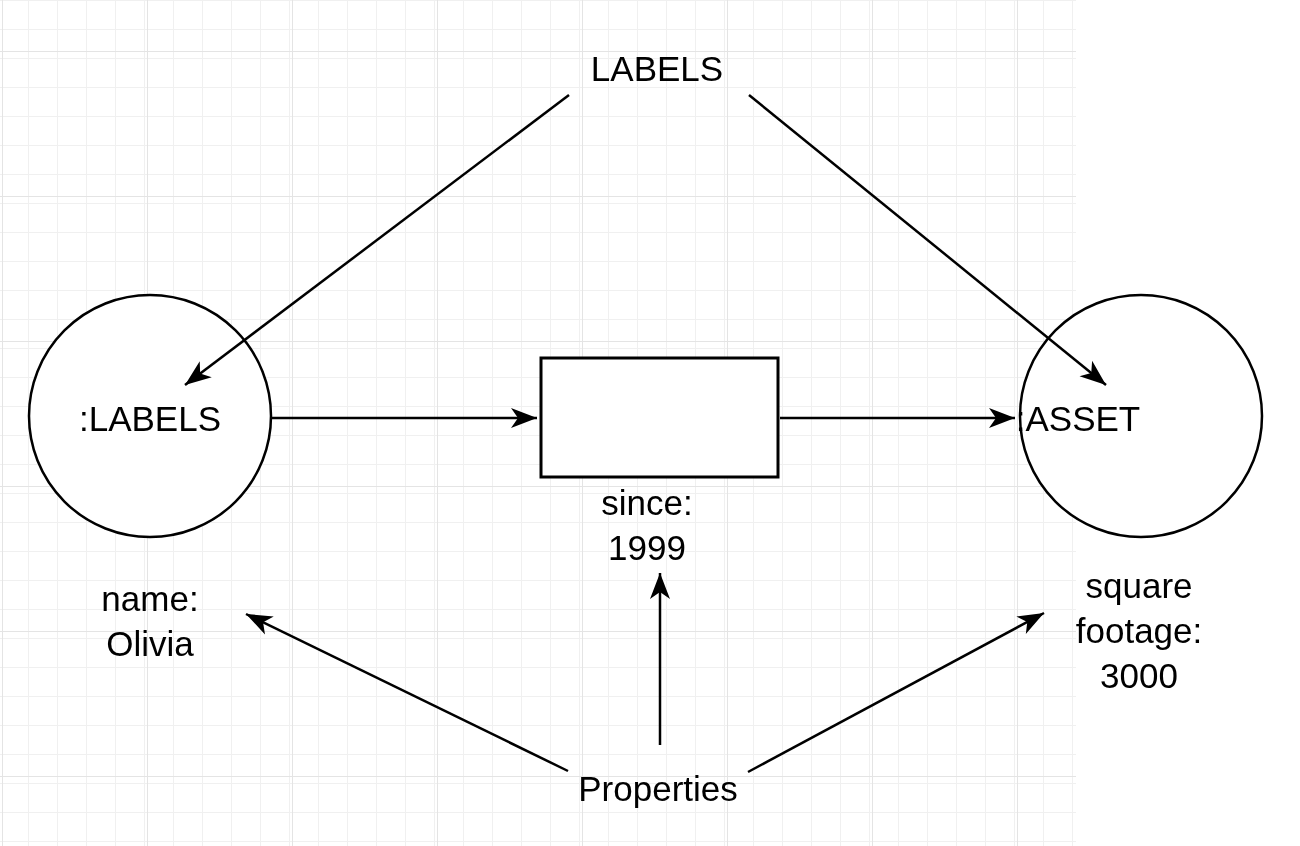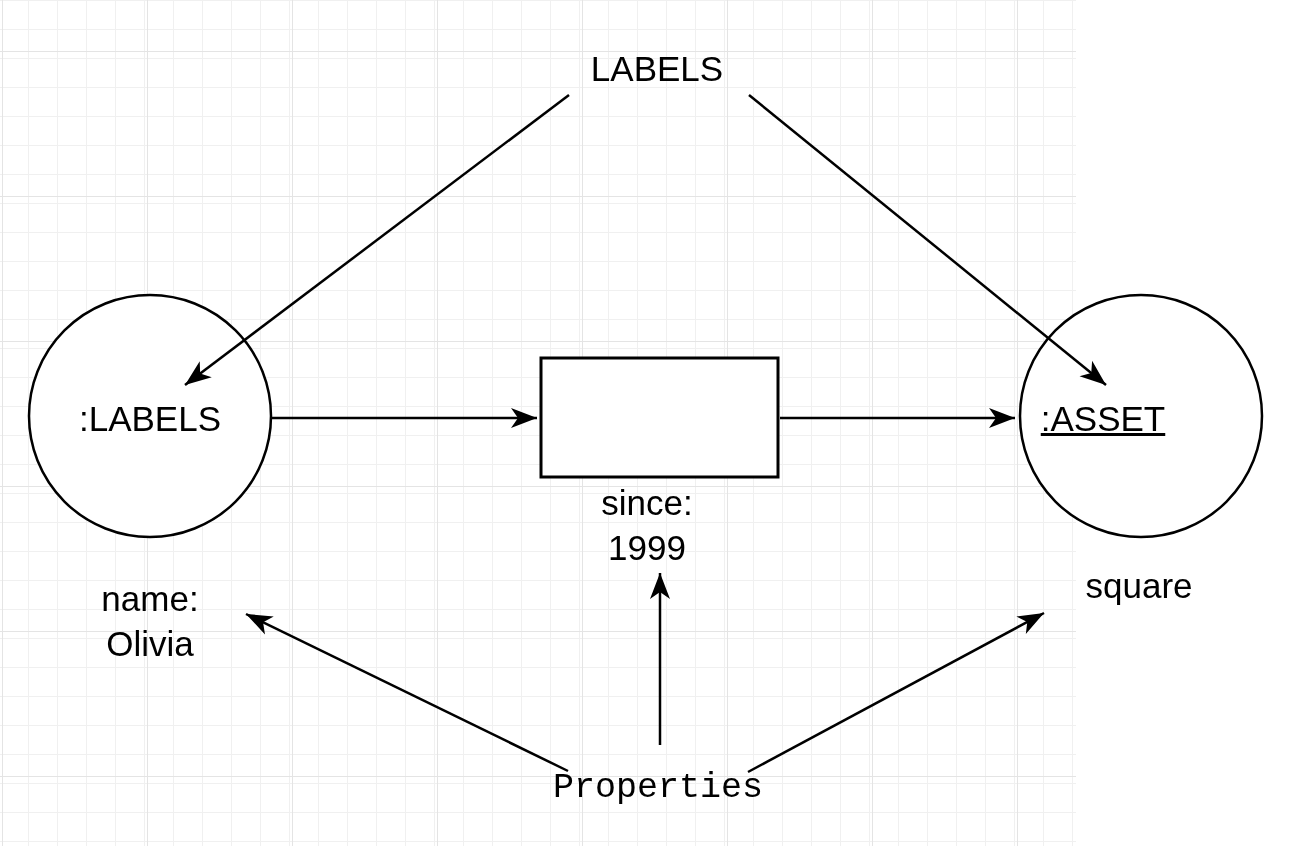--- a/index.html
+++ b/index.html
@@ -63,31 +63,33 @@
     <line x1="568" y1="771" x2="246" y2="614" stroke="#000000" stroke-width="2.5" marker-end="url(#arrow)"></line>
     <line x1="660" y1="745" x2="660" y2="573" stroke="#000000" stroke-width="2.5" marker-end="url(#arrow)"></line>
     <line x1="748" y1="772" x2="1044" y2="613" stroke="#000000" stroke-width="2.5" marker-end="url(#arrow)"></line>
   </svg>
 
   <div class="txt" style="left:657px; top:46px;">LABELS</div>
 
   <div class="txt" style="left:150px; top:396px;">:LABELS</div>
 
 
-  <div class="txt" style="left:1103px; top:396px;text-decoration:underline;">:ASSET</div>
+  <div class="txt" style="left:1078px; top:396px;">:ASSET</div>
 
   <div class="txt" style="left:647px; top:480px;text-align:center;">
     <div>since:</div>
     <div>1999</div>
   </div>
 
   <div class="txt" style="left:150px; top:567px;margin-top:9px;">
     <div>name:</div>
     <div>Olivia</div>
   </div>
 
   <div class="txt" style="left:1139px; top:563px;">
     <div>square</div>
+    <div>footage:</div>
+    <div>3000</div>
   </div>
 
-  <div class="txt" style="left:658px; top:766px;font-family:Liberation Mono, monospace;">Properties</div>
+  <div class="txt" style="left:658px; top:766px;">Properties</div>
 
 </div>
 
 </body></html>

